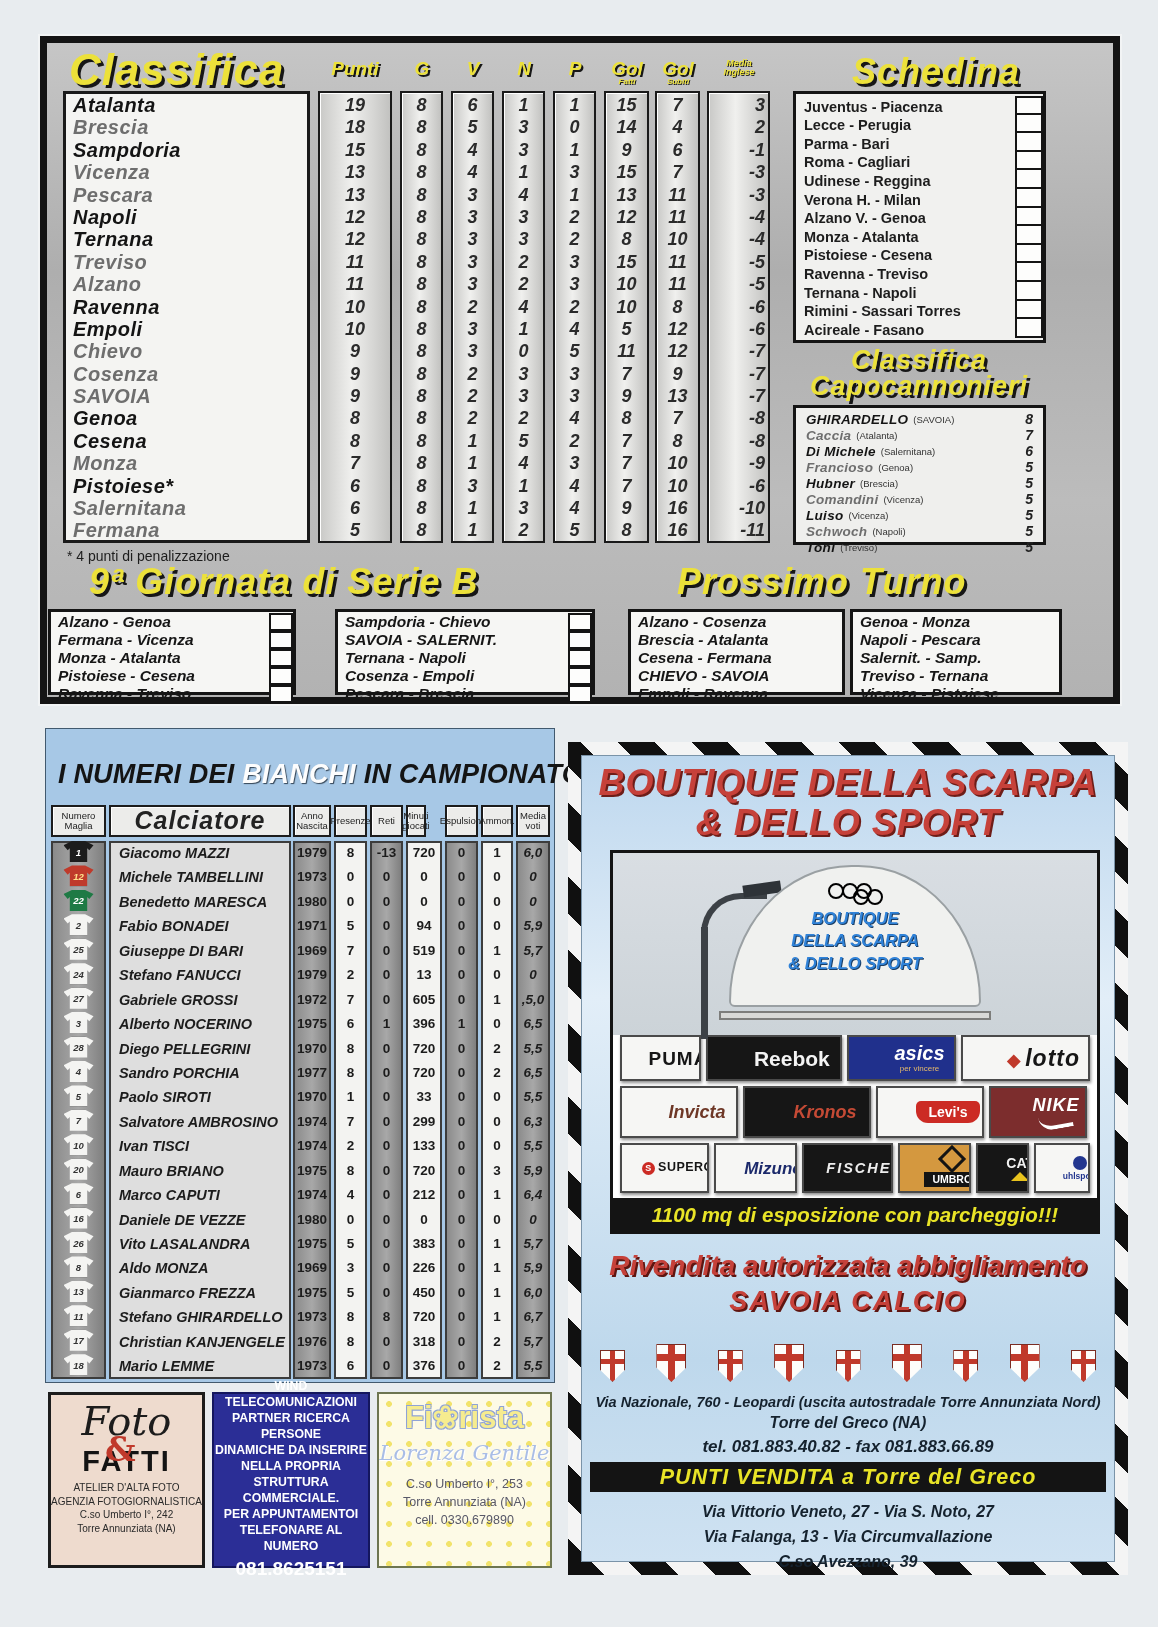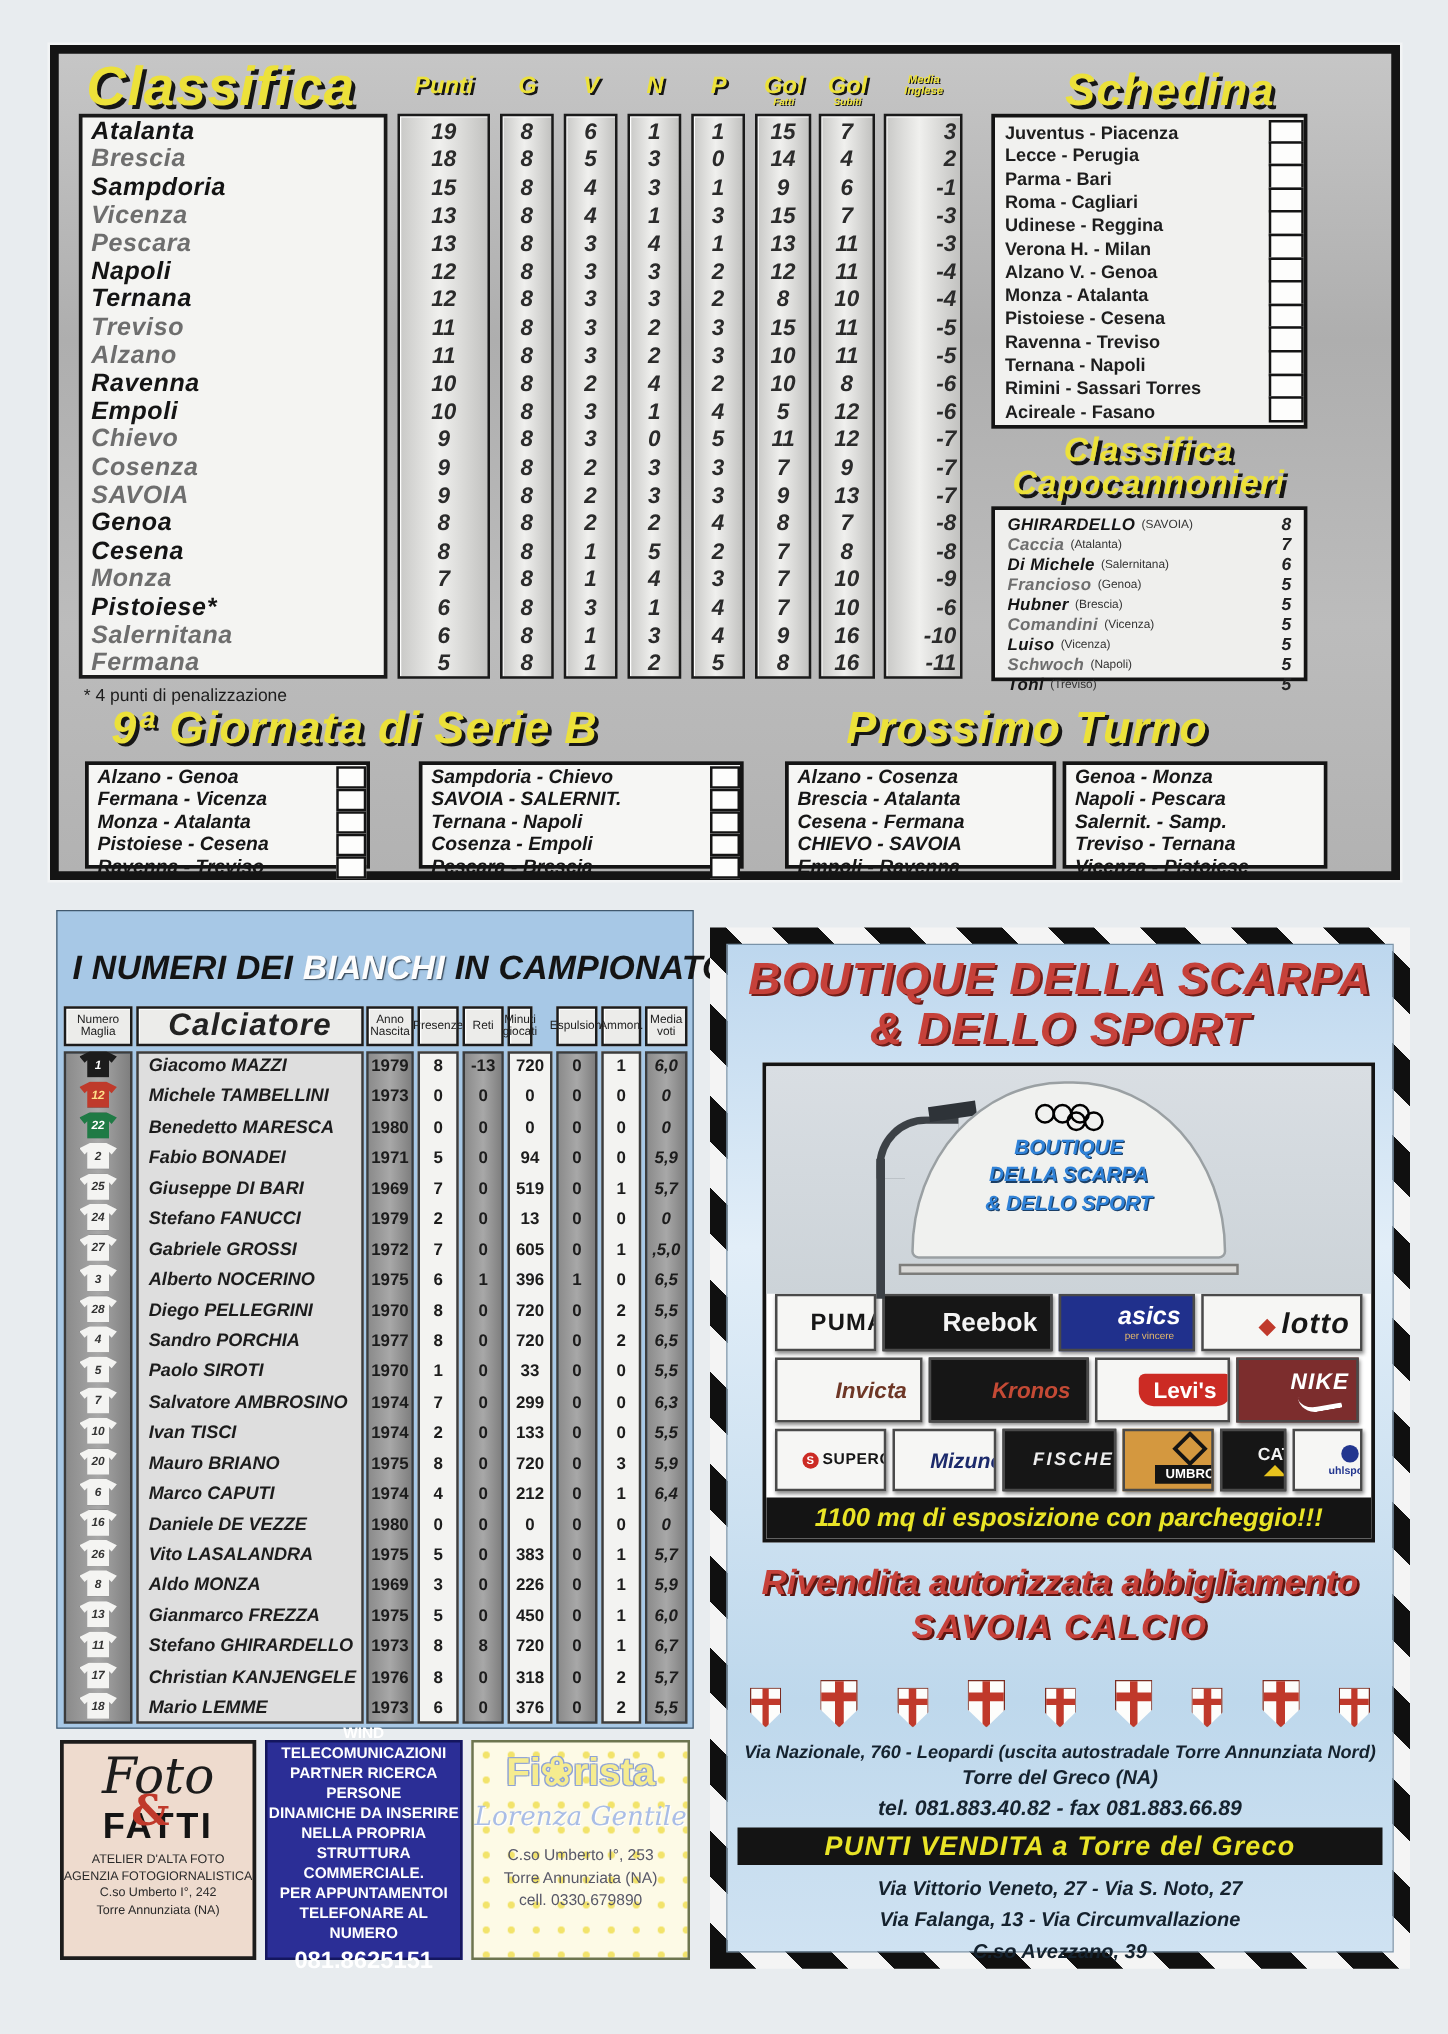--- a/index.html
+++ b/index.html
@@ -64,21 +64,21 @@
   .k-team{font-size:9.5px;color:#333;margin-left:5px;}
   .k-goals{margin-left:auto;font-weight:bold;font-style:italic;font-size:14px;color:#222;}
 
   .footnote{position:absolute;left:20px;top:505px;font-size:14px;color:#1d1d1d;}
 
   
   .t-giornata{position:absolute;left:42px;top:518px;font-size:36px;}
   .t-prossimo{position:absolute;left:630px;top:518px;font-size:36px;}
   .mbox{position:absolute;top:566px;height:86px;background:#f6f6f4;border:3px solid #141414;
     box-sizing:border-box;display:flex;flex-direction:column;padding:1px 0;}
-  .mb-gl{left:21px;width:228px}.mb-gr{left:288px;width:260px}
+  .mb-gl{left:1px;width:248px}.mb-gr{left:288px;width:260px}
   .mb-pl{left:581px;width:217px}.mb-pr{left:803px;width:212px}
   .m-row{flex:1;display:flex;align-items:center;}
   .m-row .m-match{flex:1;padding-left:7px;font-weight:bold;font-style:italic;
     font-size:15.5px;color:#161616;white-space:nowrap;}
   .mbox .tick{width:24px;}
 
   
   .bianchi{position:absolute;left:45px;top:728px;width:510px;height:655px;
     background:#a7c8e6;border:1px solid #41596e;box-sizing:border-box;}
   .b-title{position:absolute;left:12px;top:30px;font-weight:bold;font-style:italic;
@@ -178,21 +178,21 @@
   .bsub{line-height:1;}
   .bsub:empty{display:none;}
   .v-puma{width:86px}.v-puma .bt{font-size:19px;letter-spacing:1px;}
   .v-reebok{width:148px;background:#161616}.v-reebok .bt{color:#f4f4f4;font-size:21px;}
   .v-asics{width:118px;background:#20308c}.v-asics .bt{color:#fff;font-style:italic;font-size:20px;}
   .v-asics .bsub{color:#e5b96a;font-size:8px;margin-top:2px;}
   .v-lotto{width:140px}.v-lotto .bt{font-size:23px;font-style:italic;letter-spacing:1px;}
   .v-lotto .bt::before{content:"◆";color:#c0392b;font-style:normal;margin-right:4px;font-size:17px;}
   .v-invicta{width:118px}.v-invicta .bt{color:#6e3726;font-style:italic;font-size:18px;}
   .v-kronos{width:128px;background:#161616}.v-kronos .bt{color:#c44a35;font-style:italic;font-size:18px;}
-  .v-levis{width:108px}.v-levis .bt{background:#cc2b24;color:#fff;font-size:18px;
+  .v-levis{width:108px}.v-levis .bt{background:#cc2b24;color:#fff;font-size:14px;
     padding:4px 12px;border-radius:5px 5px 12px 12px;}
   .v-nike{width:98px;background:#7c2d2d}.v-nike .bt{color:#fff;font-style:italic;font-size:18px;letter-spacing:1px;}
   .v-nike .swoosh{width:34px;height:10px;border-bottom:4px solid #fff;border-bottom-left-radius:18px;
     transform:rotate(-10deg);margin-top:1px;}
   .v-superga{width:94px}.v-superga .bt{font-size:12.5px;letter-spacing:.5px;}
   .v-superga .bt::before{content:"S";background:#cc2b24;color:#fff;border-radius:50%;
     display:inline-block;width:13px;height:13px;line-height:13px;text-align:center;font-size:9px;margin-right:3px;}
   .v-mizuno{width:86px}.v-mizuno .bt{color:#1c2a6b;font-style:italic;font-size:17px;}
   .v-fischer{width:96px;background:#161616}.v-fischer .bt{color:#ededed;font-style:italic;
     letter-spacing:2px;font-size:14.5px;}

